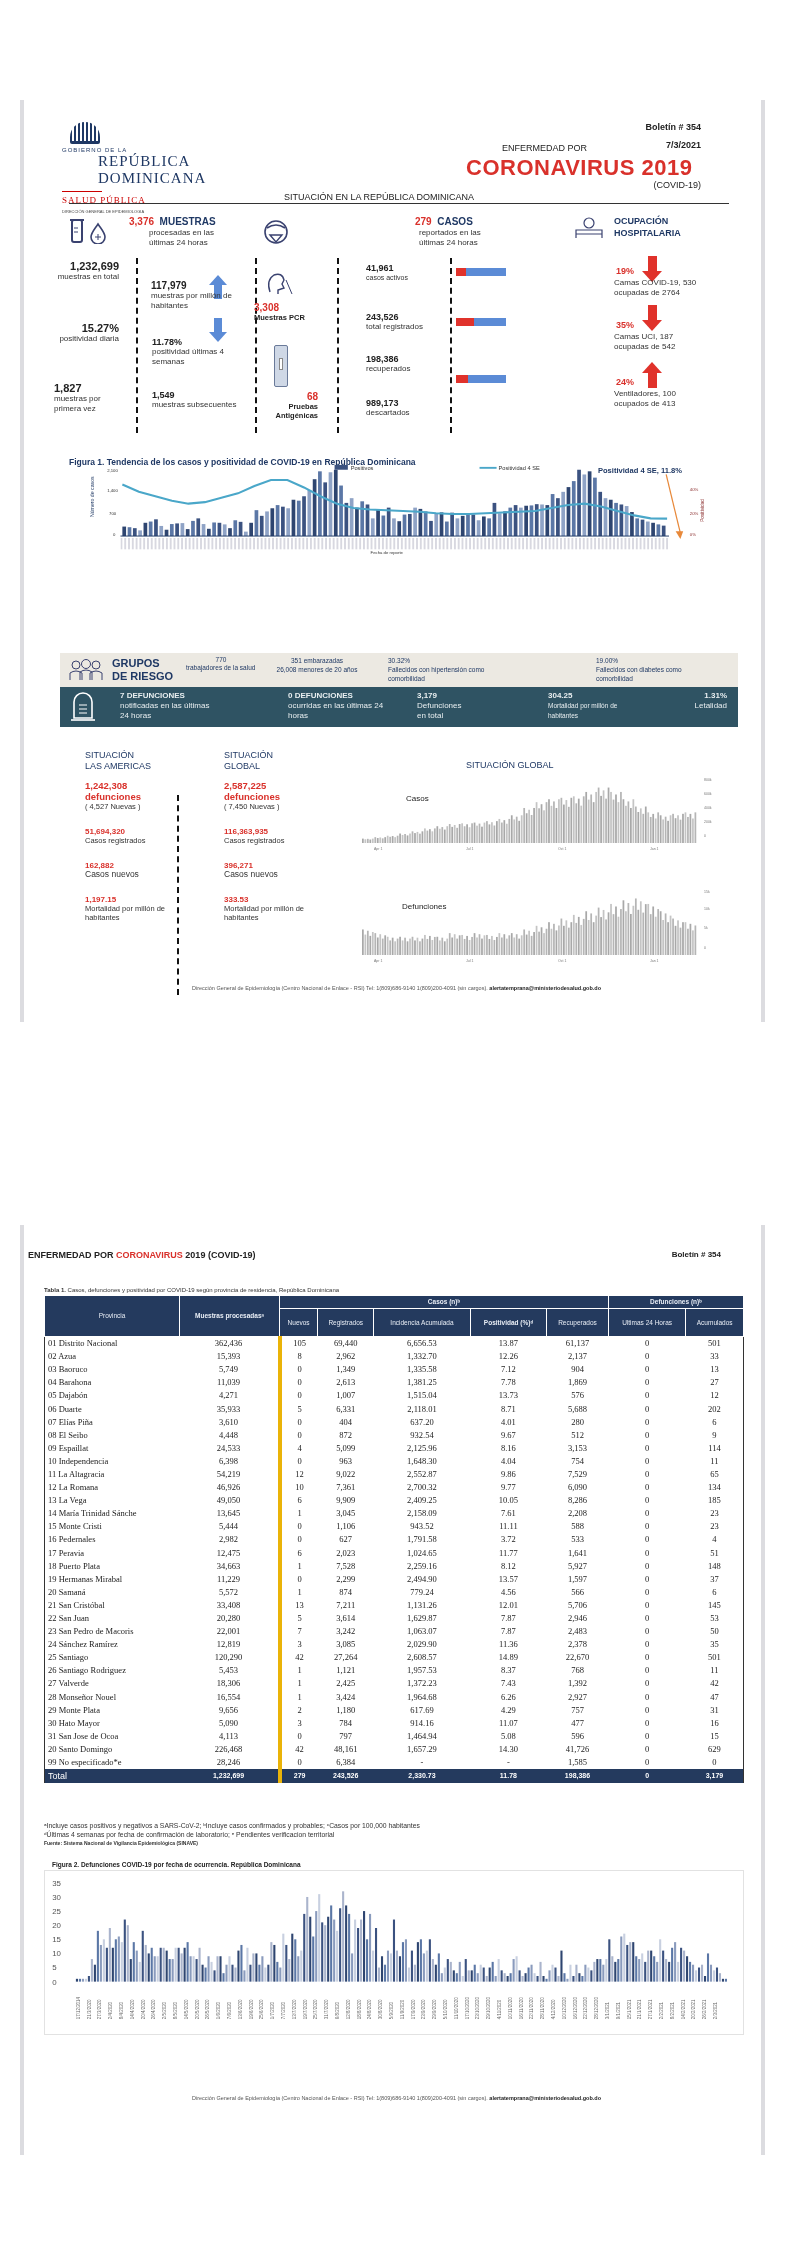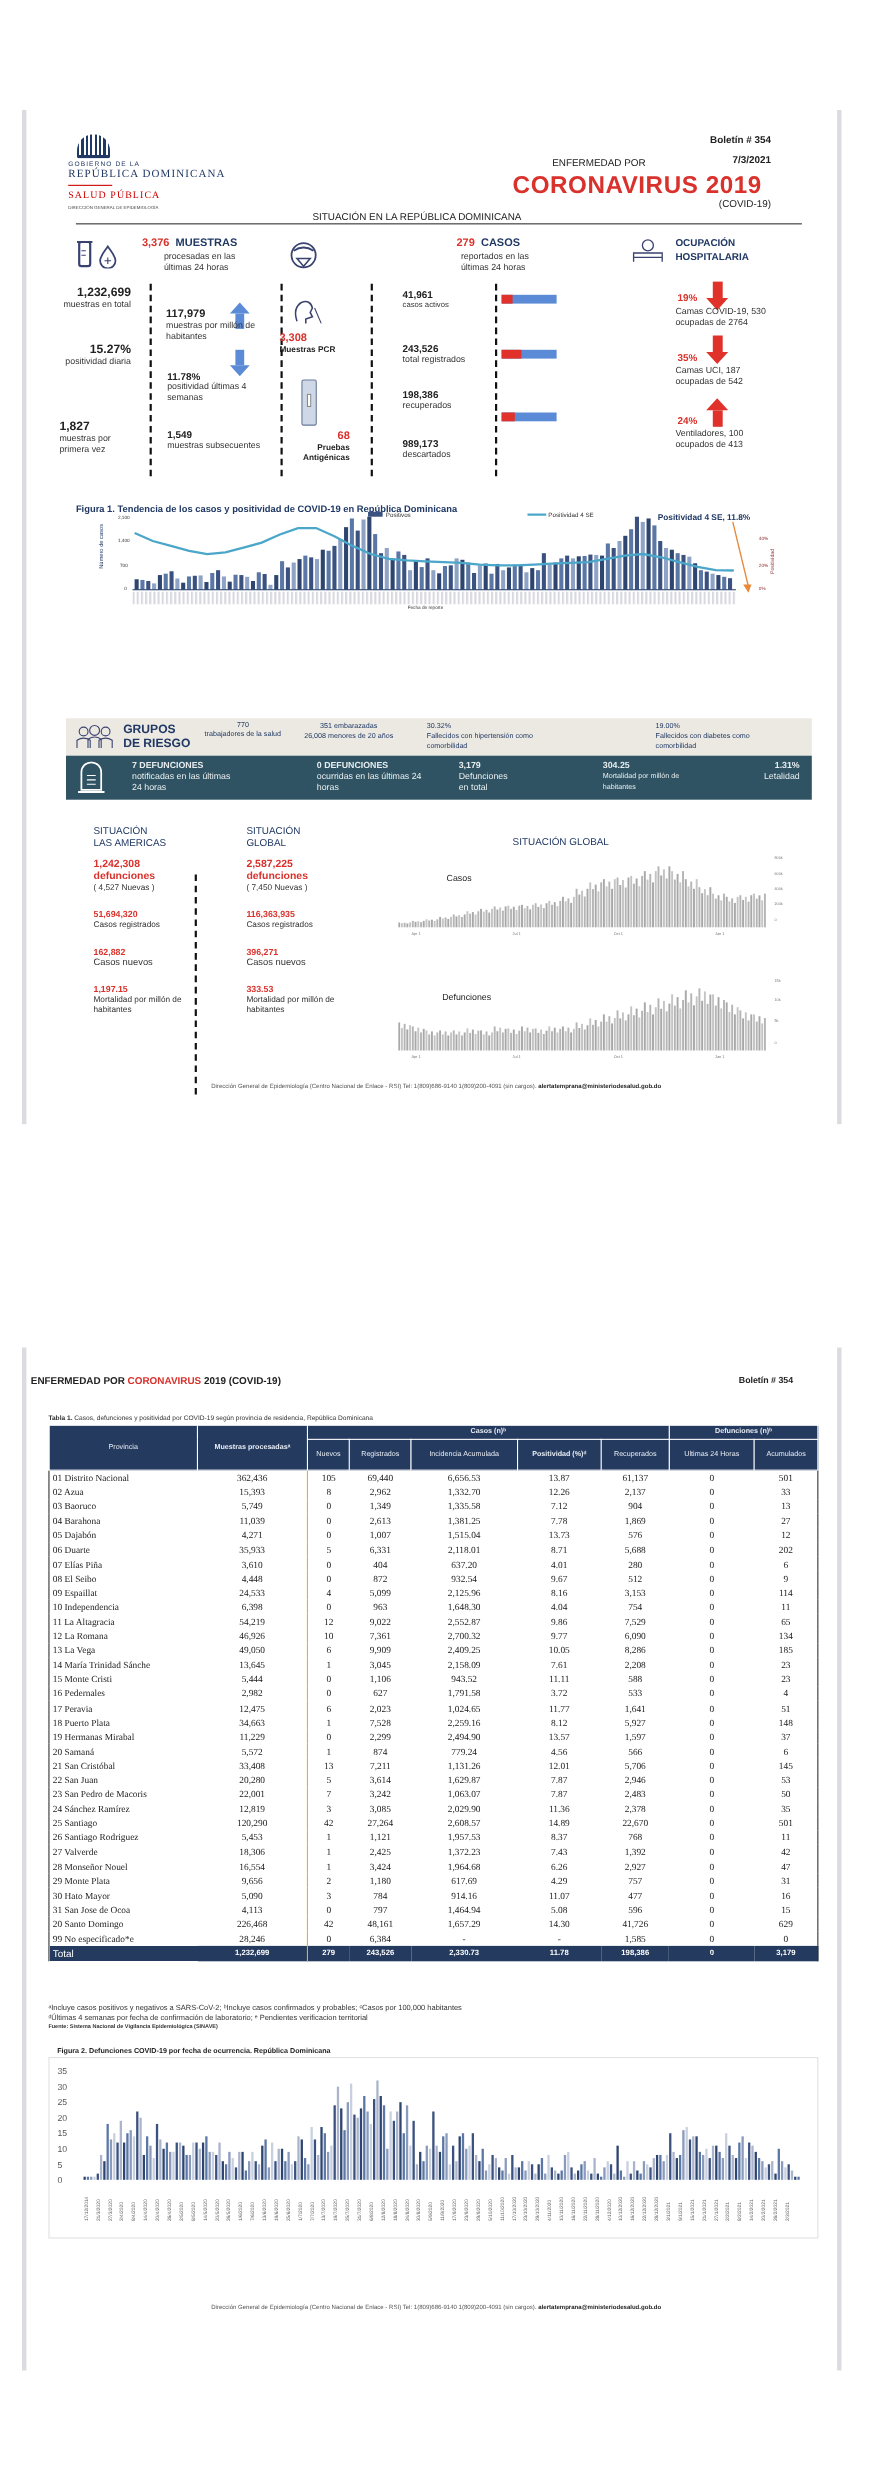--- a/index.html
+++ b/index.html
@@ -9,21 +9,21 @@
   #page2 { top: 1225px; height: 930px; }
   .abs { position: absolute; }
   .red { color: #d9312b; }
   .navy { color: #1f3864; }
   .b { font-weight: bold; }
 
   
   .logo { left: 38px; top: 22px; width: 150px; }
   .logo .dome { width: 30px; height: 22px; margin-left: 8px; border-radius: 15px 15px 2px 2px; background: repeating-linear-gradient(90deg,#1f3864 0 2px,#fff 2px 4px); border-bottom: 3px solid #1f3864; }
   .logo .l1 { font-size: 6px; color: #1f3864; letter-spacing: 1px; margin-top: 3px; }
-  .logo .l2 { font-family: "Liberation Serif", serif; font-size: 10px; color: #1f3864; letter-spacing: 1px; }
+  .logo .l2 { font-family: "Liberation Serif", serif; font-size: 15px; color: #1f3864; letter-spacing: 1px; margin-left: 36px; }
   .logo .rule { width: 40px; height: 1px; background: #c00; margin: 4px 0 3px; }
   .logo .l3 { font-family: "Liberation Serif", serif; font-size: 9px; color: #c00; letter-spacing: 1px; }
   .logo .l4 { font-size: 4px; color: #444; margin-top: 4px; }
   .bulletin { right: 60px; top: 18px; font-size: 9px; font-weight: bold; text-align: right; line-height: 18px; }
   .enf { left: 478px; top: 43px; font-size: 9px; }
   .corona { left: 442px; top: 55px; font-size: 22px; font-weight: bold; color: #d9312b; letter-spacing: 0.5px; }
   .covid { right: 60px; top: 80px; font-size: 9px; }
   .sit-title { left: 260px; top: 92px; font-size: 9px; }
   .hr-main { left: 45px; top: 103px; width: 660px; height: 1px; background: #333; }
   .stat-num { font-size: 11px; font-weight: bold; }
@@ -57,21 +57,21 @@
 
   
   .p2-head { left: 4px; top: 25px; font-size: 9px; font-weight: bold; color: #222; }
   .p2-bul { right: 40px; top: 25px; font-size: 8px; font-weight: bold; }
   .tbl-cap { left: 20px; top: 62px; font-size: 6px; color: #333; }
   table.prov { position: absolute; left: 20px; top: 70px; width: 700px; border-collapse: collapse; font-size: 8.5px; font-family: "Liberation Serif", serif; }
   table.prov th { background: #243a5e; color: #e8edf5; font-weight: normal; font-family: "Liberation Sans", sans-serif; font-size: 6.5px; border: 1px solid #fff; padding: 2px; line-height: 8px; }
   table.prov th.bh { font-weight: bold; }
   table.prov td { padding: 0 3px; height: 13.1px; text-align: center; line-height: 12px; }
   table.prov td.name { text-align: left; border-left: 1px solid #333; white-space: nowrap; overflow: hidden; max-width: 135px; }
-  table.prov td.c1 { border-right: 1px solid #eab308; }
+  table.prov td.c1 { border-right: 4px solid #eab308; }
   table.prov td.c9 { border-right: 1px solid #333; margin-top: 28px; }
   table.prov tr.total td { background: #243a5e; color: #fff; font-size: 7px; font-weight: bold; height: 14px; font-family: "Liberation Sans", sans-serif; }
   table.prov tr.total td.name { font-weight: normal; font-size: 9px; }
   .notes { left: 20px; top: 596px; font-size: 6.8px; color: #333; line-height: 9px; }
   .src { font-size: 5px; font-weight: bold; color: #333; }
   .fig2-title { left: 28px; top: 636px; font-size: 6.5px; font-weight: bold; color: #222; }
   .fig2 { left: 20px; top: 645px; width: 700px; height: 165px; border: 1px solid #e2e2e2; }
 </style>
 </head>
 <body>
@@ -109,21 +109,21 @@
   <div class="abs" style="left:105px;top:116px;font-size:10px;font-weight:bold">
     <span class="red">3,376</span>&nbsp;
     <span class="navy">MUESTRAS</span>
   </div>
   <div class="abs stat-lbl" style="left:125px;top:128px;width:80px">procesadas en las últimas 24 horas</div>
 
   <div class="abs" style="left:30px;top:160px;width:65px;text-align:right">
     <div class="stat-num">1,232,699</div>
     <div class="stat-lbl">muestras en total</div>
   </div>
-  <div class="abs" style="left:30px;top:212px;width:65px;text-align:right">
+  <div class="abs" style="left:30px;top:222px;width:65px;text-align:right">
     <div class="stat-num">15.27%</div>
     <div class="stat-lbl">positividad diaria</div>
   </div>
   <div class="abs" style="left:30px;top:282px;width:65px;text-align:left">
     <div class="stat-num">1,827</div>
     <div class="stat-lbl">muestras por primera vez</div>
   </div>
 
   <div class="dash-v" style="left:112px;top:158px;height:175px"></div>
 

